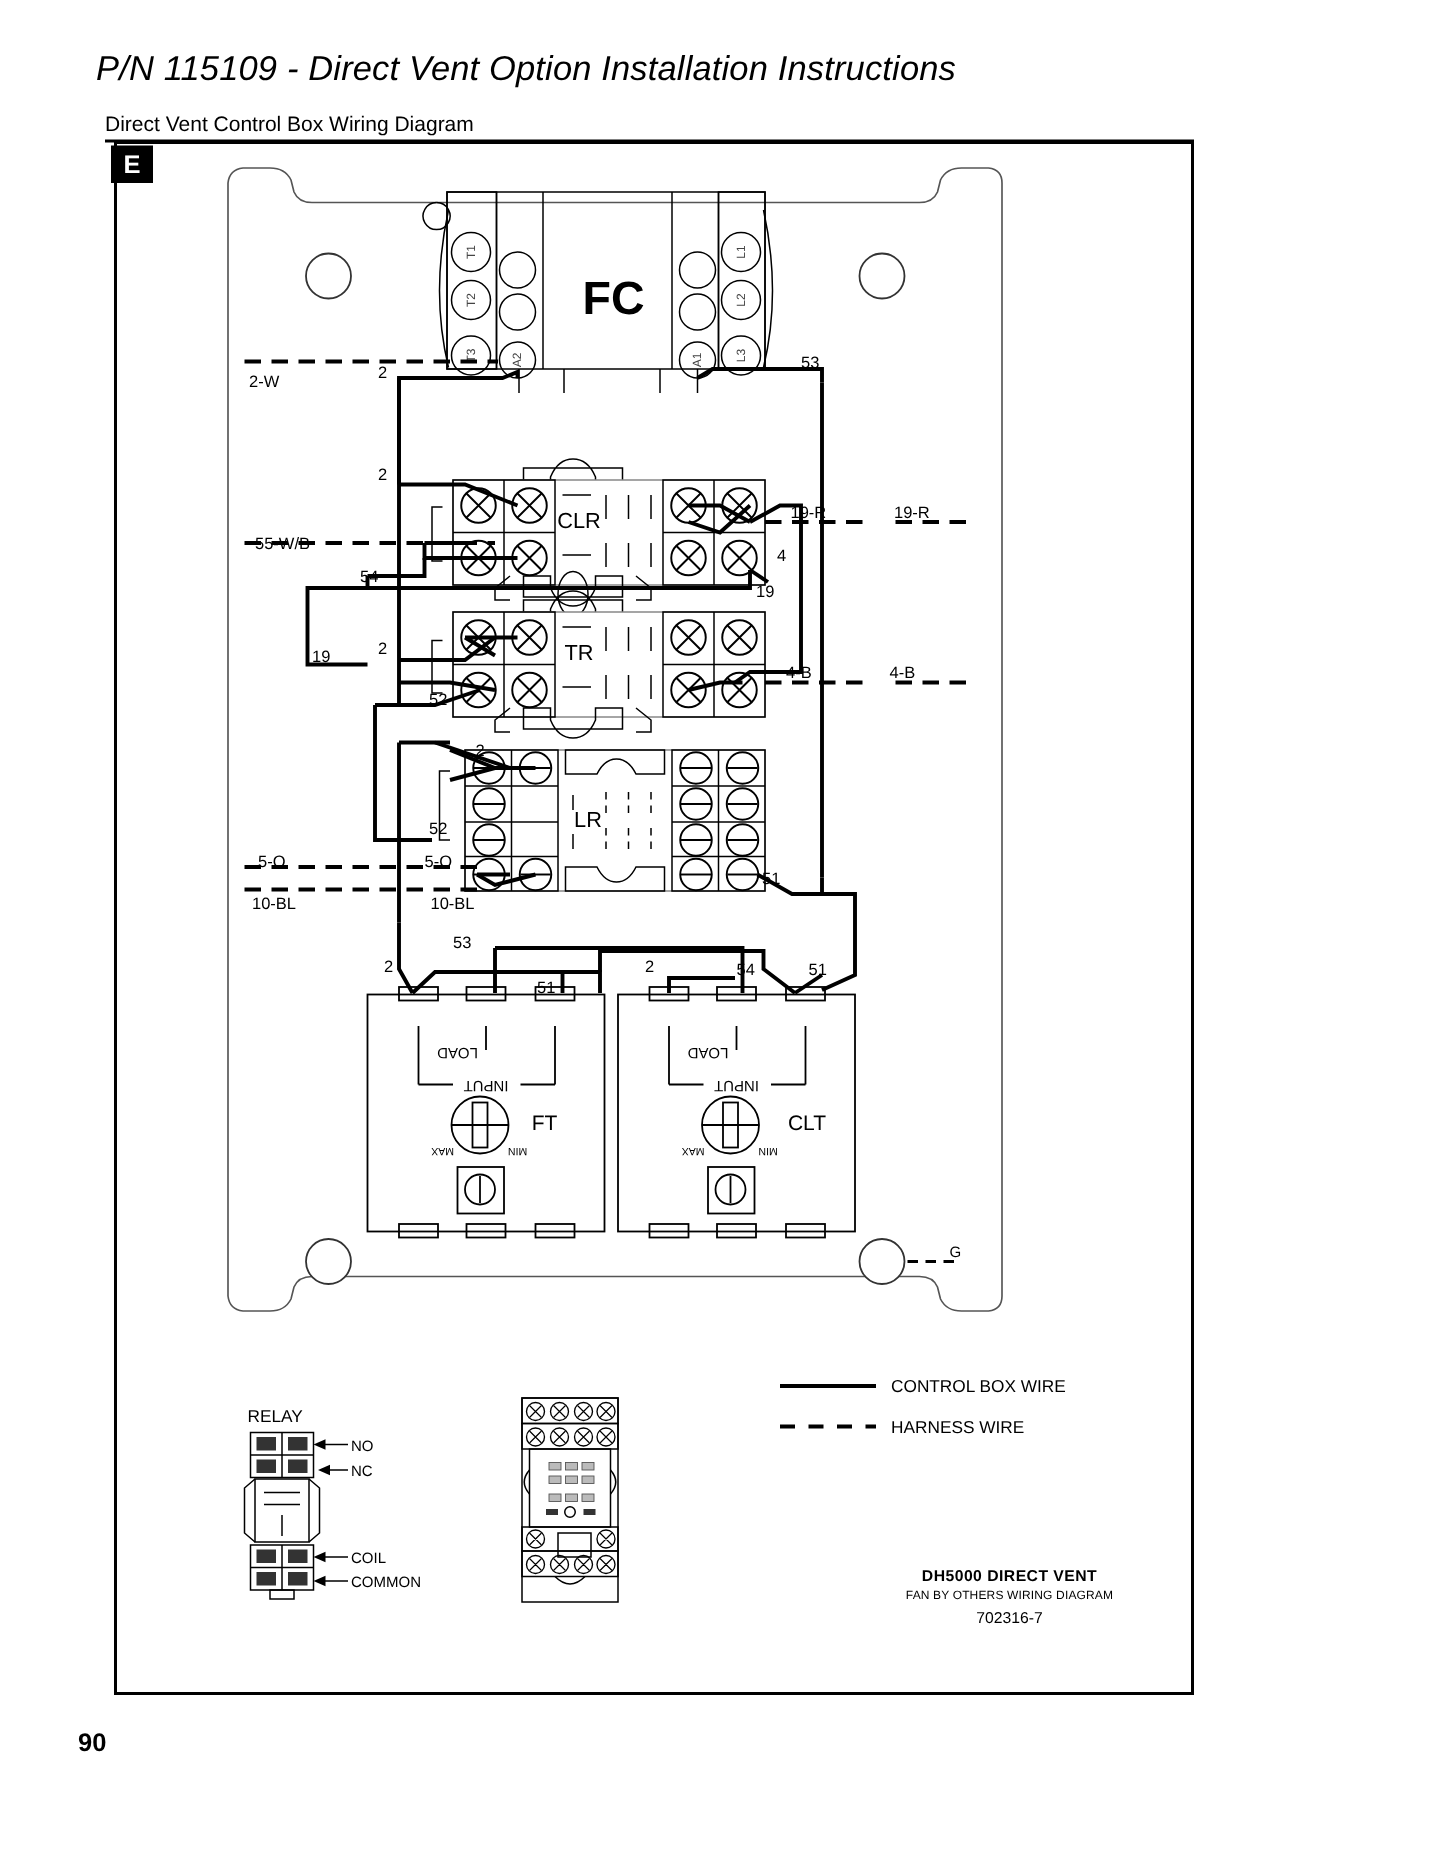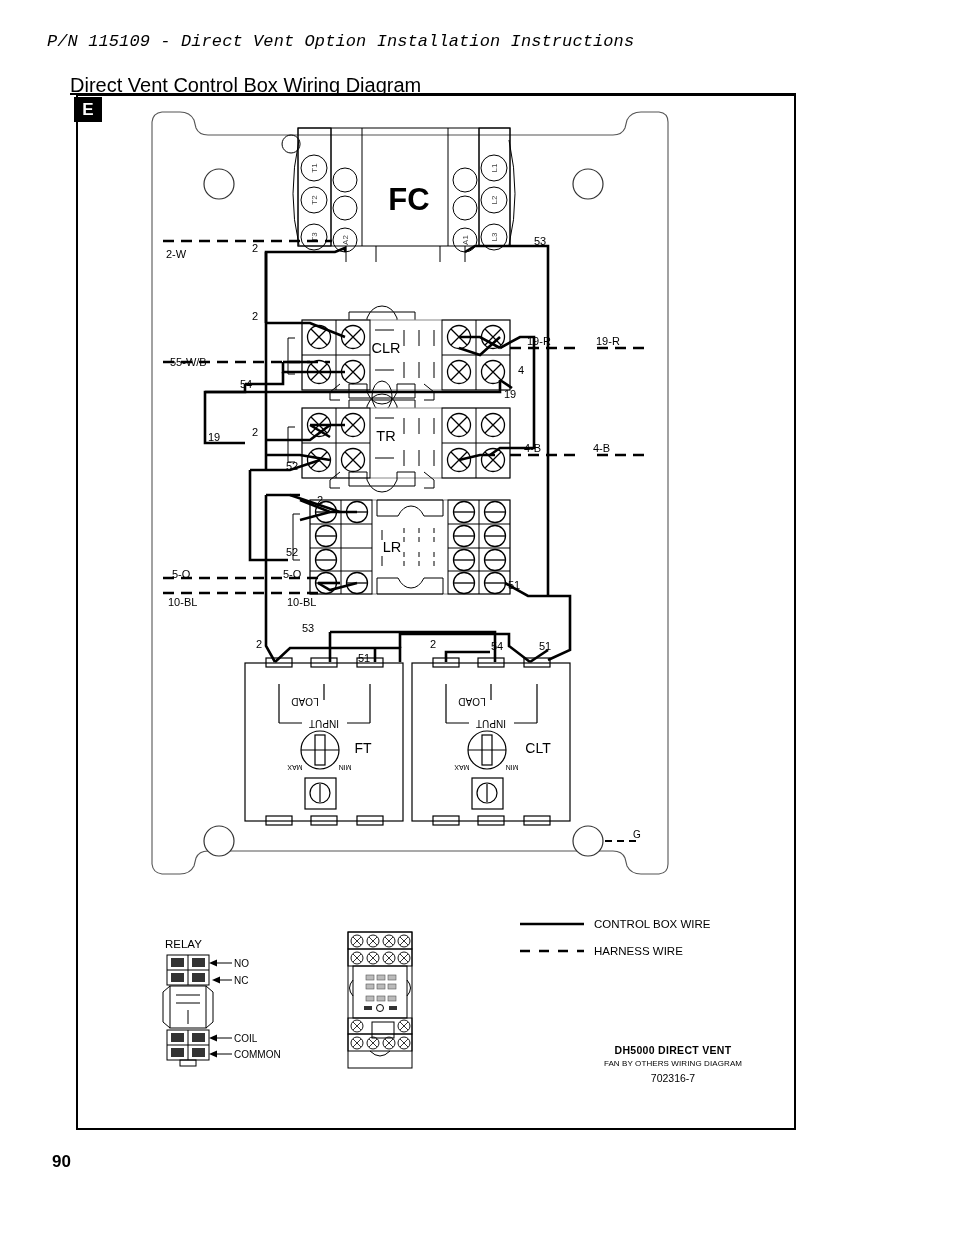--- a/index.html
+++ b/index.html
@@ -11,31 +11,31 @@
     width: 954px; height: 1235px;
     position: relative;
     font-family: "Liberation Sans", sans-serif;
     color: #000000;
     overflow: hidden;
   }
 
   
   #page-header {
     position: absolute;
-    left: 47px; top: 32px;
-    font-family: Liberation Mono, monospace;
+    left: 64px; top: 32px;
+    font-family: Liberation Sans, sans-serif;
     font-style: italic;
-    font-size: 17px;
+    font-size: 23px;
     letter-spacing: 0.1px;
     white-space: nowrap;
   }
   #section-title {
     position: absolute;
     left: 70px; top: 74px;
-    font-size: 20px;
+    font-size: 14px;
     white-space: nowrap;
   }
 
   
   #diagram-frame {
     position: absolute;
     left: 76px; top: 94px;
     width: 720px; height: 1036px;
     border: 2px solid #000;
     border-top: 2px solid #000;

